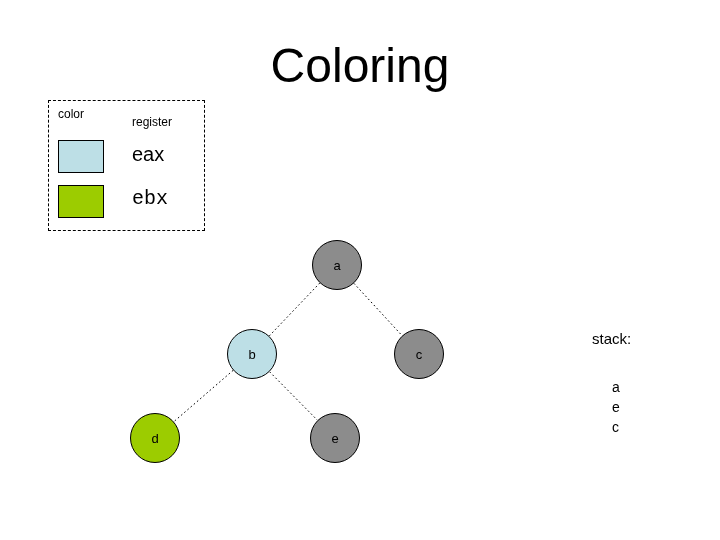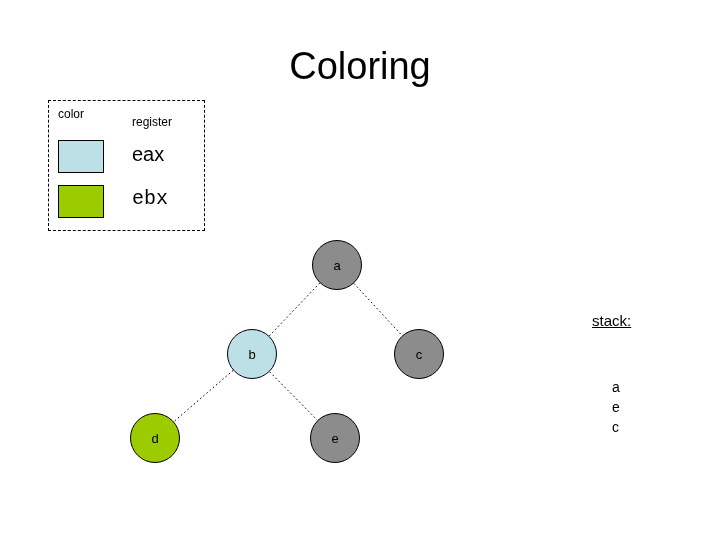--- a/index.html
+++ b/index.html
@@ -18,21 +18,21 @@
     overflow: hidden;
   }
 
   
   #slide-title {
     position: absolute;
     left: 0;
     top: 44px;
     width: 720px;
     text-align: center;
-    font-size: 38px;
+    font-size: 48px;
     line-height: 44px;
     color: #000000;
     font-weight: normal;
     letter-spacing: 0px;
   }
 
   
   #legend {
     position: absolute;
     left: 48px;
@@ -102,26 +102,25 @@
   .node-label {
     font-size: 13px;
     line-height: 13px;
     color: #000000;
   }
 
   
   #stack-title {
     position: absolute;
     left: 592px;
-    top: 312px;
+    top: 330px;
     font-size: 15px;
     line-height: 18px;
     color: #000000;
     white-space: nowrap;
-    text-decoration: underline;
   }
   #stack-items {
     position: absolute;
     left: 612px;
     top: 377px;
     width: 40px;
     text-align: left;
   }
   .stack-item {
     font-size: 14px;

